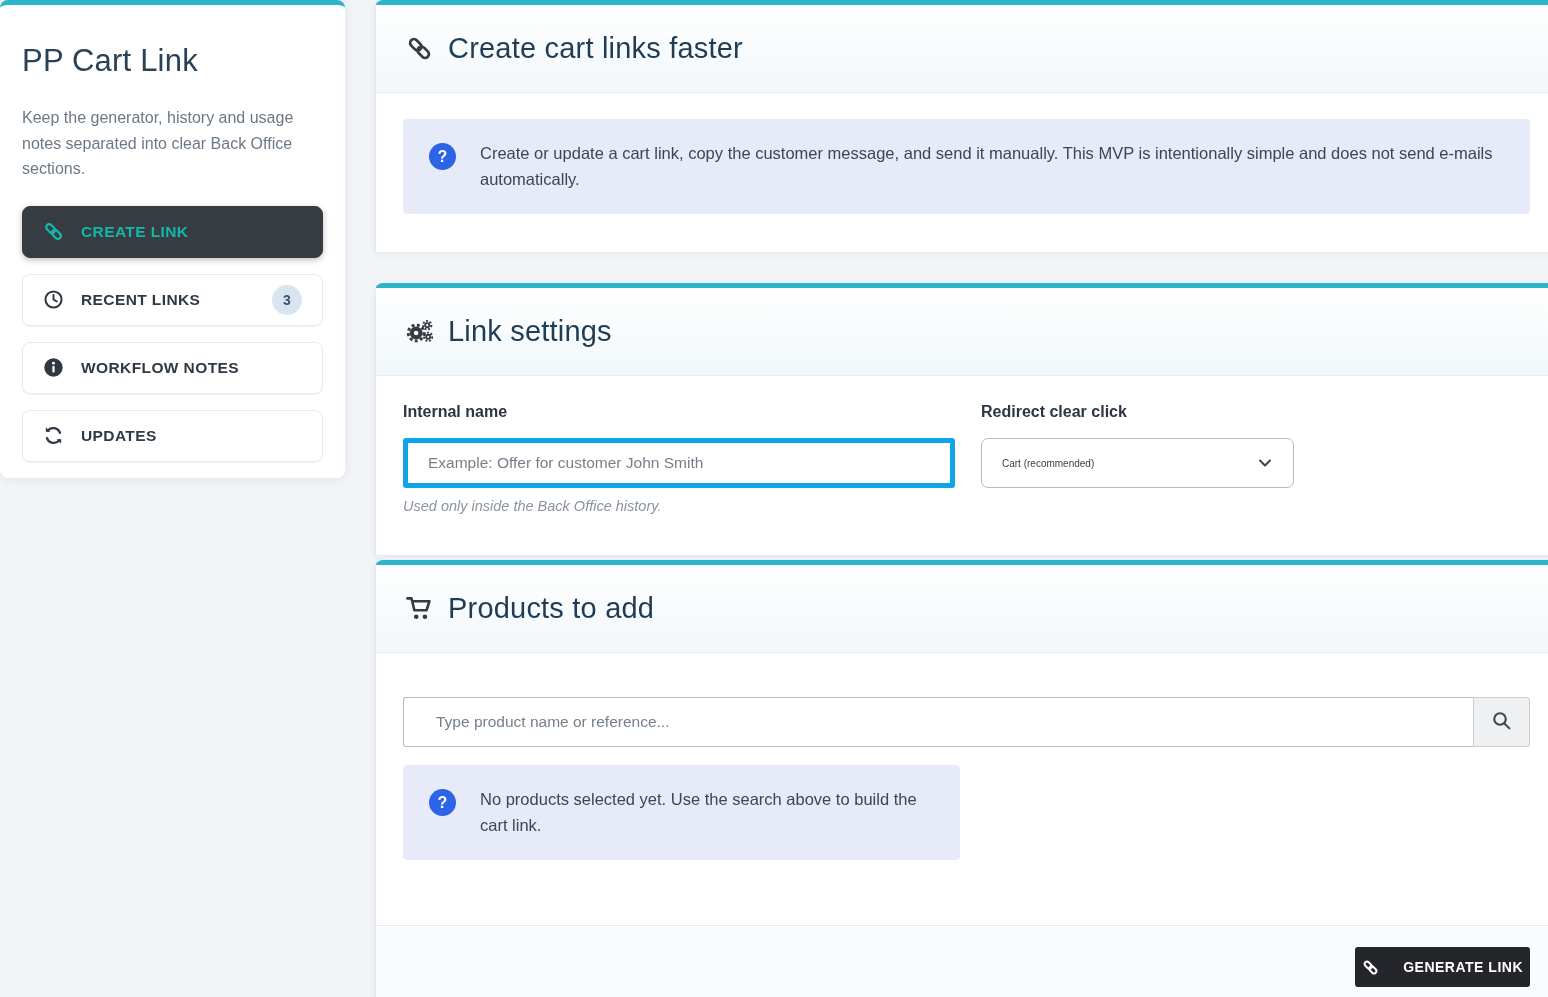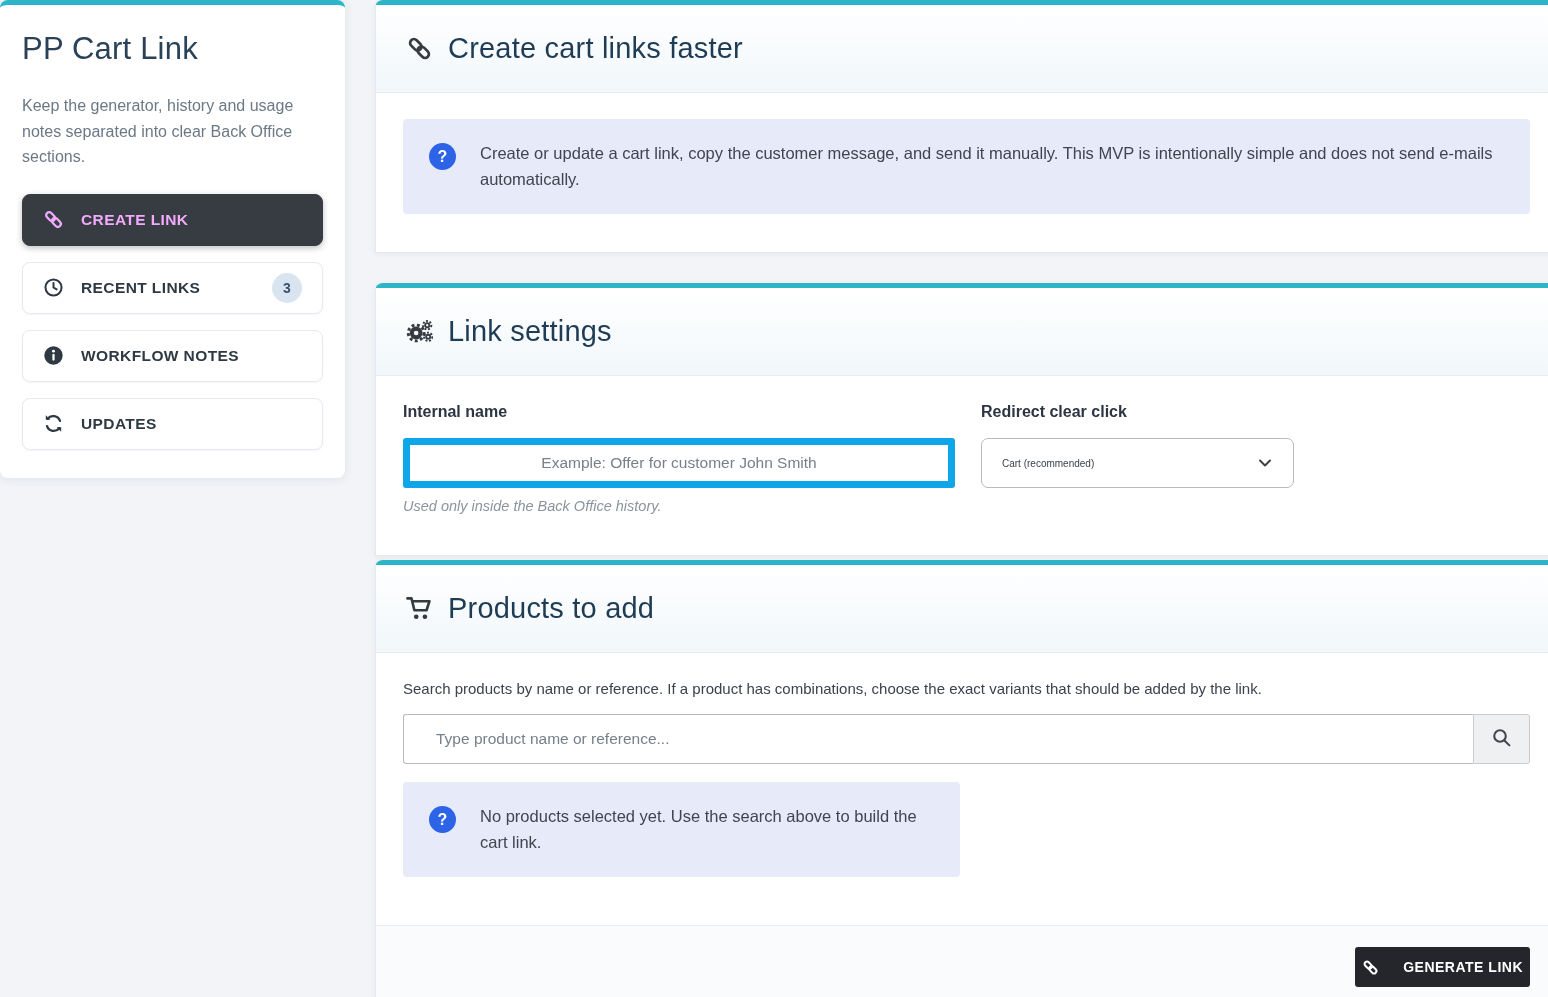--- a/index.html
+++ b/index.html
@@ -8,34 +8,34 @@
     font-family:"Liberation Sans", sans-serif;
     background:#f2f4f7;
     color:#3f4752;
     position:relative;
   }
   
   .sidebar {
     position:absolute; left:0; top:0; width:345px; height:478px;
     background:#fff; border-top:5px solid #2cb5c9;
     border-radius:8px; box-shadow:0 1px 10px rgba(40,60,90,.10);
-    padding:26px 22px;
+    padding:38px 22px;
   }
   .sb-title { font-size:31px; font-weight:500; color:#2a4257; letter-spacing:.2px; margin-bottom:26px; }
   .sb-desc { font-size:16px; line-height:1.6; color:#6b7885; margin-bottom:24px; }
   .nav-item {
     display:flex; align-items:center; gap:17px;
     height:52px; padding:0 20px; border-radius:8px;
     font-size:15.5px; font-weight:700; letter-spacing:.4px;
     color:#2e3944; background:#fff; border:1px solid #e6eaf0;
     box-shadow:0 1px 2px rgba(30,45,70,.05);
     margin-top:16px; cursor:pointer;
   }
   .nav-item.active {
-    background:#373b42; border-color:#373b42; color:#f0abfc;
+    background:#373b42; border-color:#373b42; color:#14b8a6;
     box-shadow:0 2px 6px rgba(0,0,0,.25); margin-top:12px;align-items:center;
   }
   .nav-item .icn { flex:none; width:21px; height:21px; display:inline-flex; }
   .nav-item .icn svg { width:100%; height:100%; }
   .badge {
     margin-left:auto; width:30px; height:30px; border-radius:50%;
     background:#d9e4f1; color:#3b506b; font-size:14px; font-weight:700;
     display:flex; align-items:center; justify-content:center;
   }
   
@@ -68,23 +68,23 @@
   
   #card-intro { top:0; height:253px; }
   #card-intro .alert { margin:26px 29px 0 27px; min-height:89px; }
   
   #card-settings { top:283px; height:273px; }
   .form-row { display:flex; gap:26px; padding:27px; }
   .form-col-left { width:552px; }
   .form-col-right { width:313px; }
   .field-label { font-size:16px; font-weight:700; color:#2c3541; margin-bottom:17px; }
   .text-input {
-    width:100%; height:50px; border:7px solid #0ea5e9; border-radius:3px;
+    width:100%; height:50px; border:5px solid #0ea5e9; border-radius:3px;
     padding:0 20px; font-size:15.5px; color:#3b424c; background:#fff;
-    font-family:"Liberation Sans", sans-serif; outline:none;text-align:center;
+    font-family:"Liberation Sans", sans-serif; outline:none;
   }
   .text-input::placeholder { color:#76808b; opacity:1; }
   .help-text { margin-top:10px; font-style:italic; font-size:14.5px; color:#8b949e; }
   .select {
     width:100%; height:50px; border:1px solid #b7babe; border-radius:7px;
     padding:0 20px; display:flex; align-items:center; justify-content:space-between;
     font-size:10px; color:#3b424c; background:#fff; cursor:pointer;
   }
   .select .chev { width:16px; height:16px; color:#3b424c; }
   
@@ -238,21 +238,20 @@
       <span class="hdr-icn">
         <svg viewBox="0 0 28 26">
             <path d="M1.5 2.5h4.2l3 12.3h12.6l3-9.3H7" fill="none" stroke="currentColor" stroke-width="2.7" stroke-linejoin="round" stroke-linecap="round"></path>
             <circle cx="10.6" cy="21.6" r="2.4" fill="currentColor"></circle>
             <circle cx="19.6" cy="21.6" r="2.4" fill="currentColor"></circle>
           </svg>
       </span>
       <span class="card-title">Products to add</span>
     </div>
     <div class="products-body">
-      <div class="hint">Search products by name or reference. If a product has combinations, choose the exact variants that should be added by the link.</div>
       <div class="search-group">
         <input class="search-input" type="text" placeholder="Type product name or reference..." style="">
         <button class="search-btn">
           <span>
             <svg viewBox="0 0 24 24" fill="none" stroke="currentColor" stroke-width="2.4" stroke-linecap="round">
                 <circle cx="10.3" cy="10.3" r="6.6"></circle>
                 <path d="M15.3 15.3L21 21"></path>
               </svg>
           </span>
         </button>

